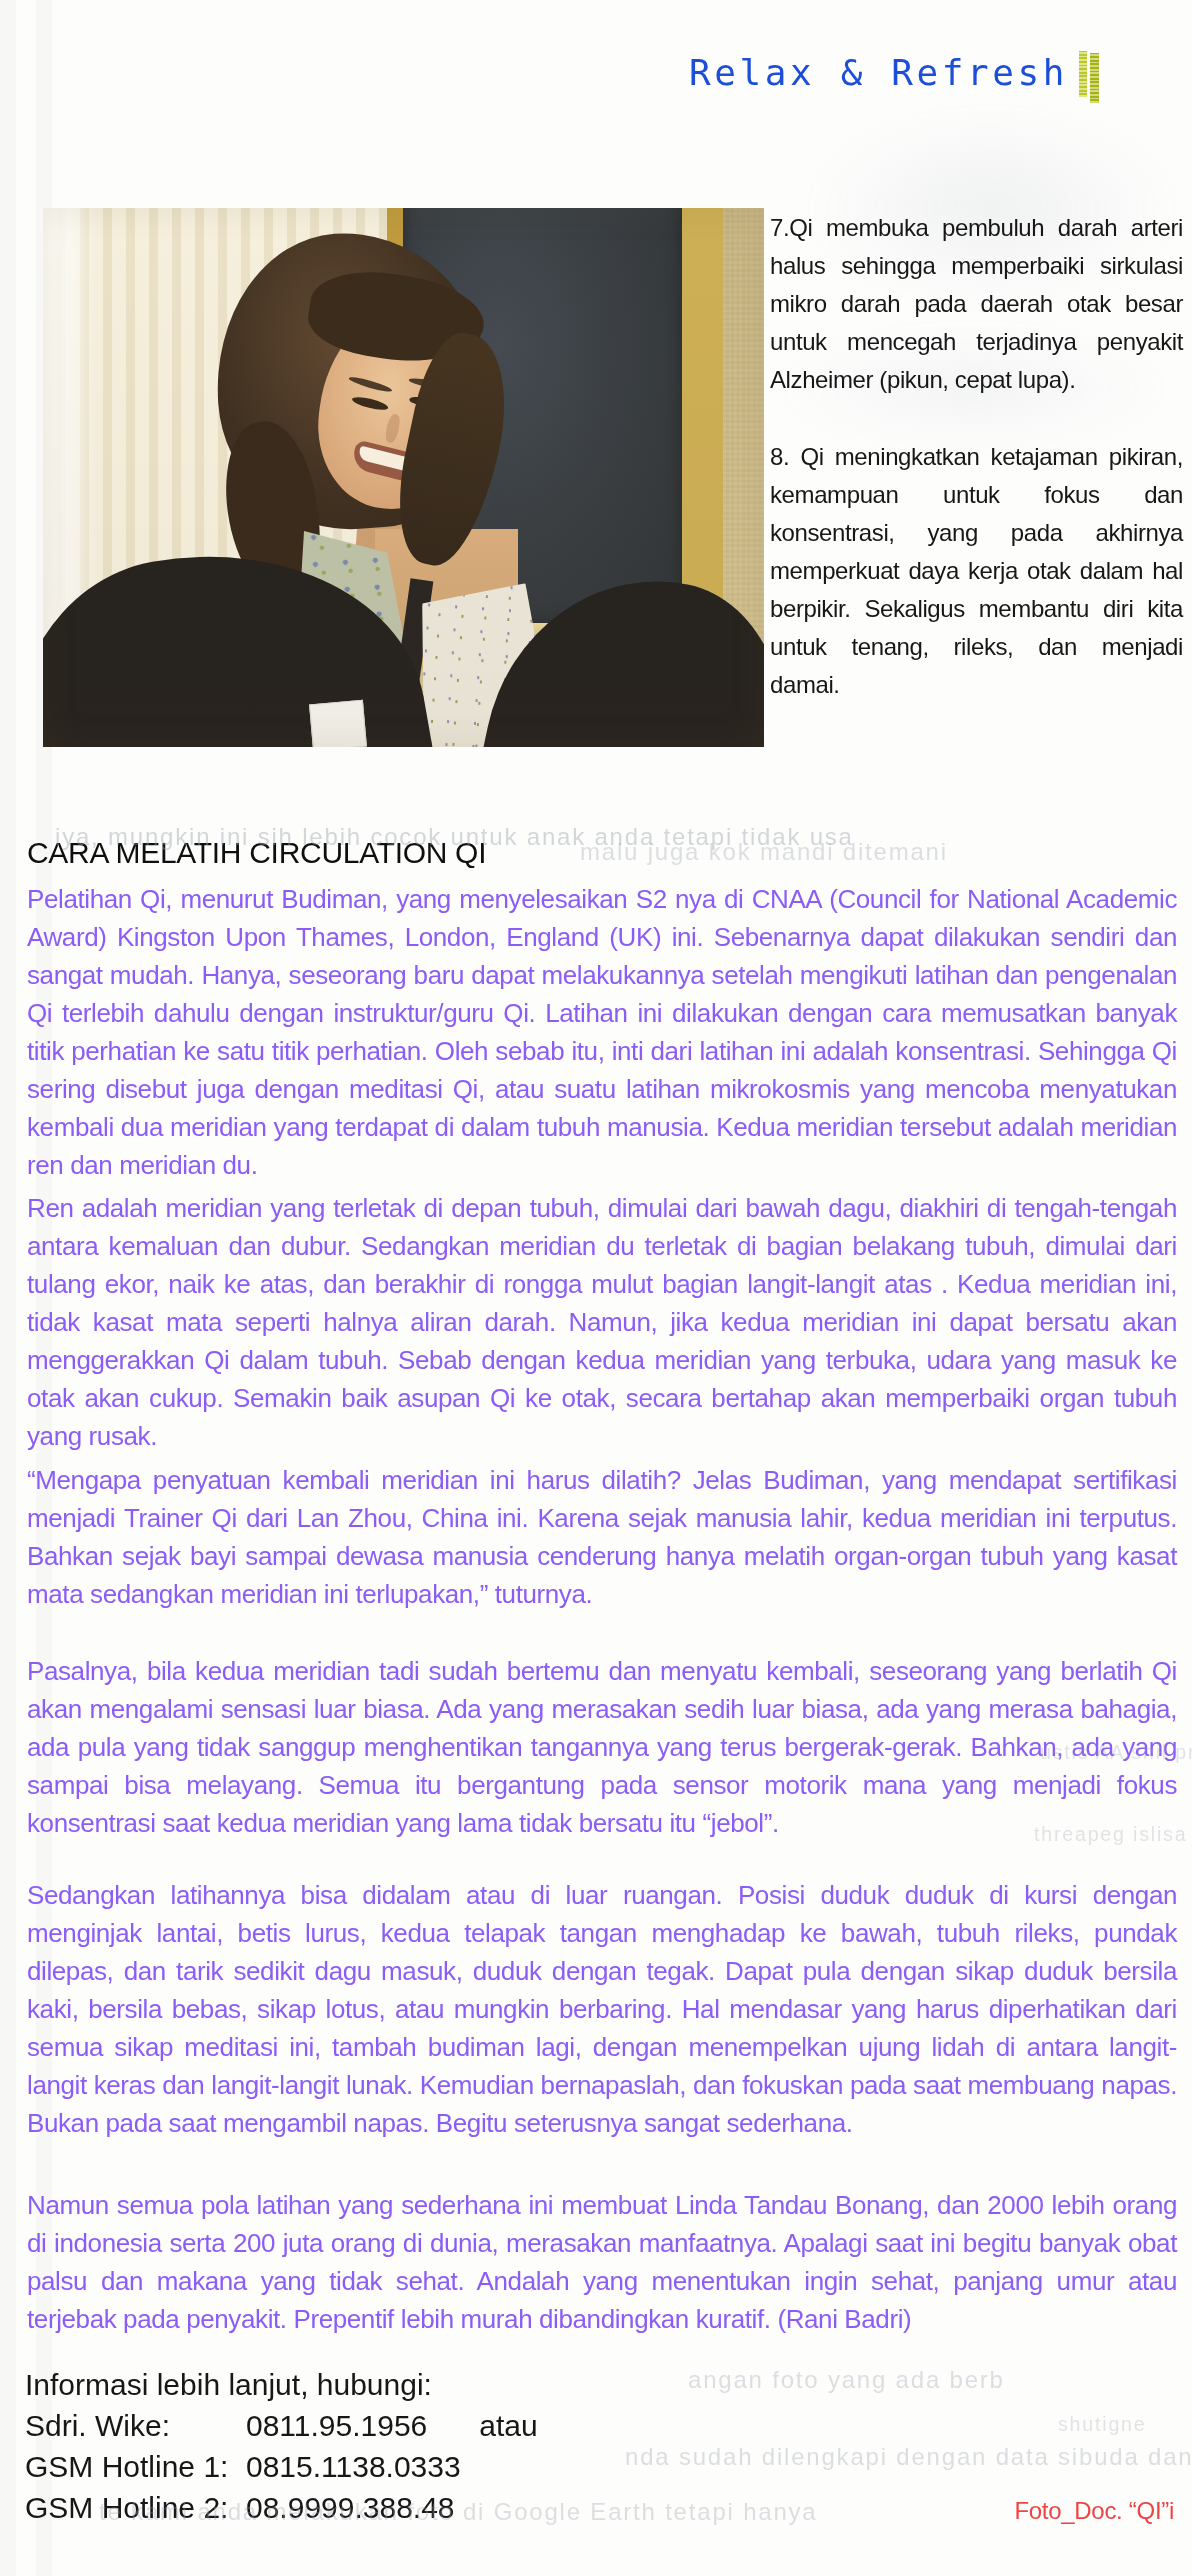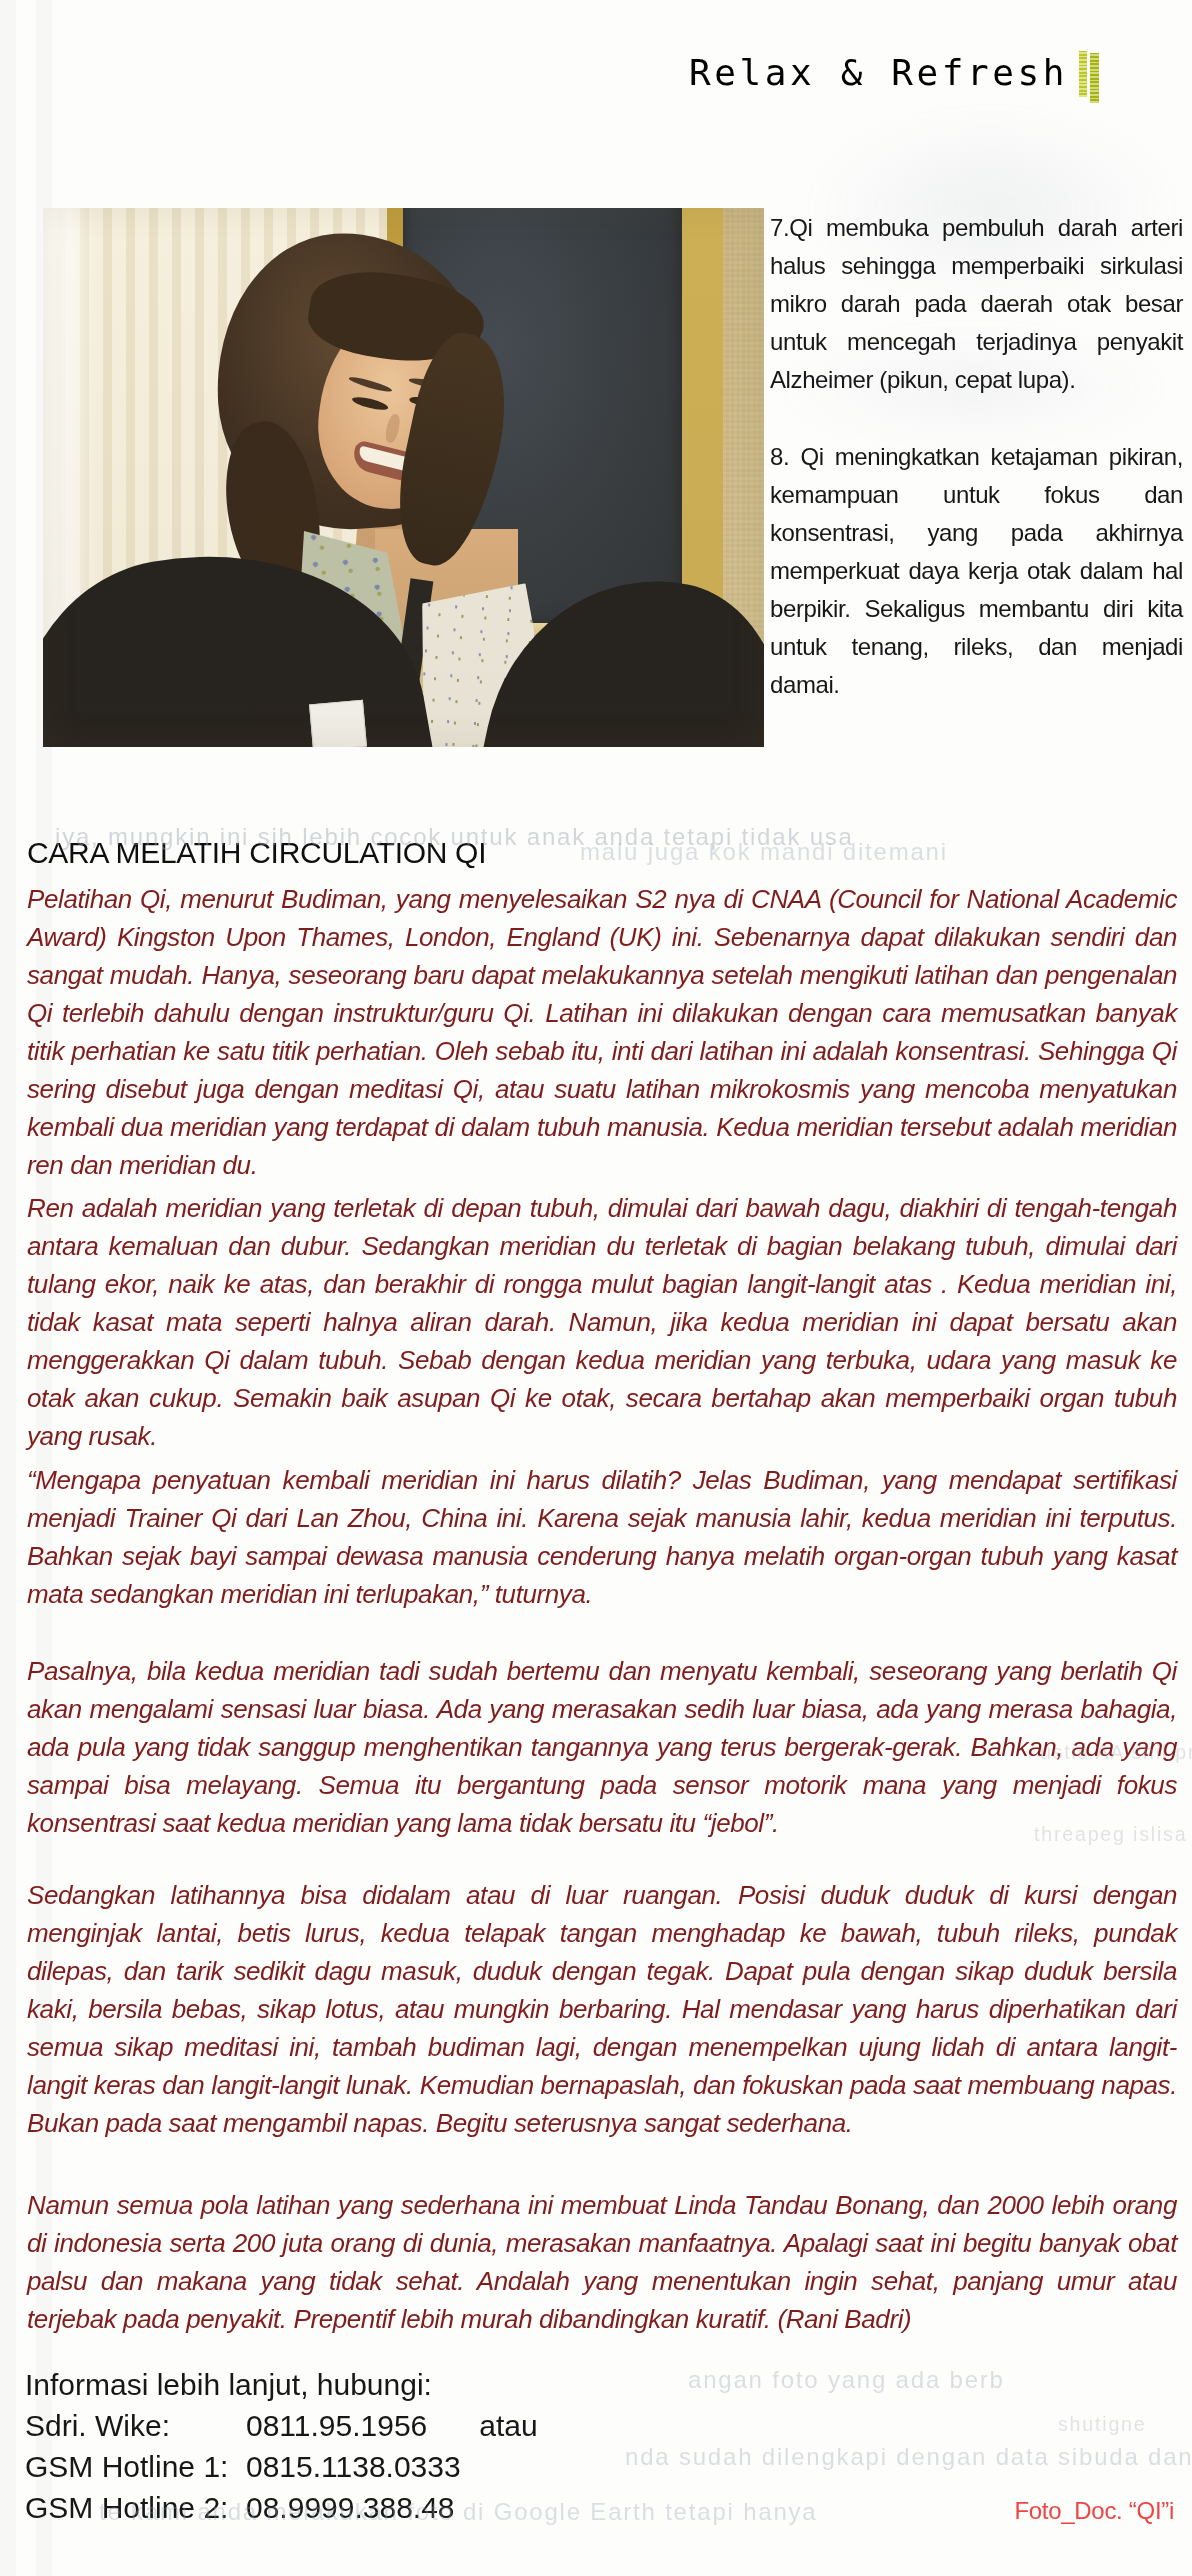--- a/index.html
+++ b/index.html
@@ -15,21 +15,21 @@
   .page::before{
     content:"";position:absolute;left:0;top:0;width:71px;height:100%;
     background:repeating-linear-gradient(90deg,rgba(0,0,0,0.025) 0 16px,rgba(0,0,0,0) 16px 36px);
     pointer-events:none;
   }
 
   
   .masthead-title{
     position:absolute;left:689px;top:52px;
     font-family:"DejaVu Sans Mono",monospace;
-    font-size:36px;letter-spacing:3.6px;color:#000000;
+    font-size:36px;letter-spacing:3.6px;color:#1d4ed8;
     white-space:nowrap;
   }
   .accent-bar{
     position:absolute;
     background-image:repeating-linear-gradient(0deg,rgba(255,255,255,0.45) 0 1.8px,rgba(0,0,0,0.05) 1.8px 3.6px);
   }
   .accent-bar.b1{left:1079px;top:51px;width:8px;height:46px;background-color:#c5d22b;}
   .accent-bar.b2{left:1090px;top:53px;width:9px;height:50px;background-color:#aebc15;}
 
   
@@ -178,21 +178,21 @@
   .col-right p{margin:0;}
   .col-right p.gap{margin-top:39px;}
 
   .article-heading{
     position:absolute;left:27px;top:836px;
     font-size:30px;letter-spacing:-0.3px;color:#0f0f0f;
   }
   .body-para{
     position:absolute;left:27px;width:1150px;
     font-size:26px;line-height:38px;letter-spacing:-0.4px;
-    text-align:justify;color:#7f1d1d;margin:0;font-style:italic;
+    text-align:justify;color:#8b5cf6;margin:0;
   }
   .p1{top:880px;} .p2{top:1189px;} .p3{top:1461px;}
   .p4{top:1652px;} .p5{top:1876px;} .p6{top:2186px;}
 
   
   .contact{
     position:absolute;left:25px;top:2364px;width:679px;
     font-size:30px;line-height:41px;color:#171717;
   }
   .contact .row{display:flex;align-items:center;}

